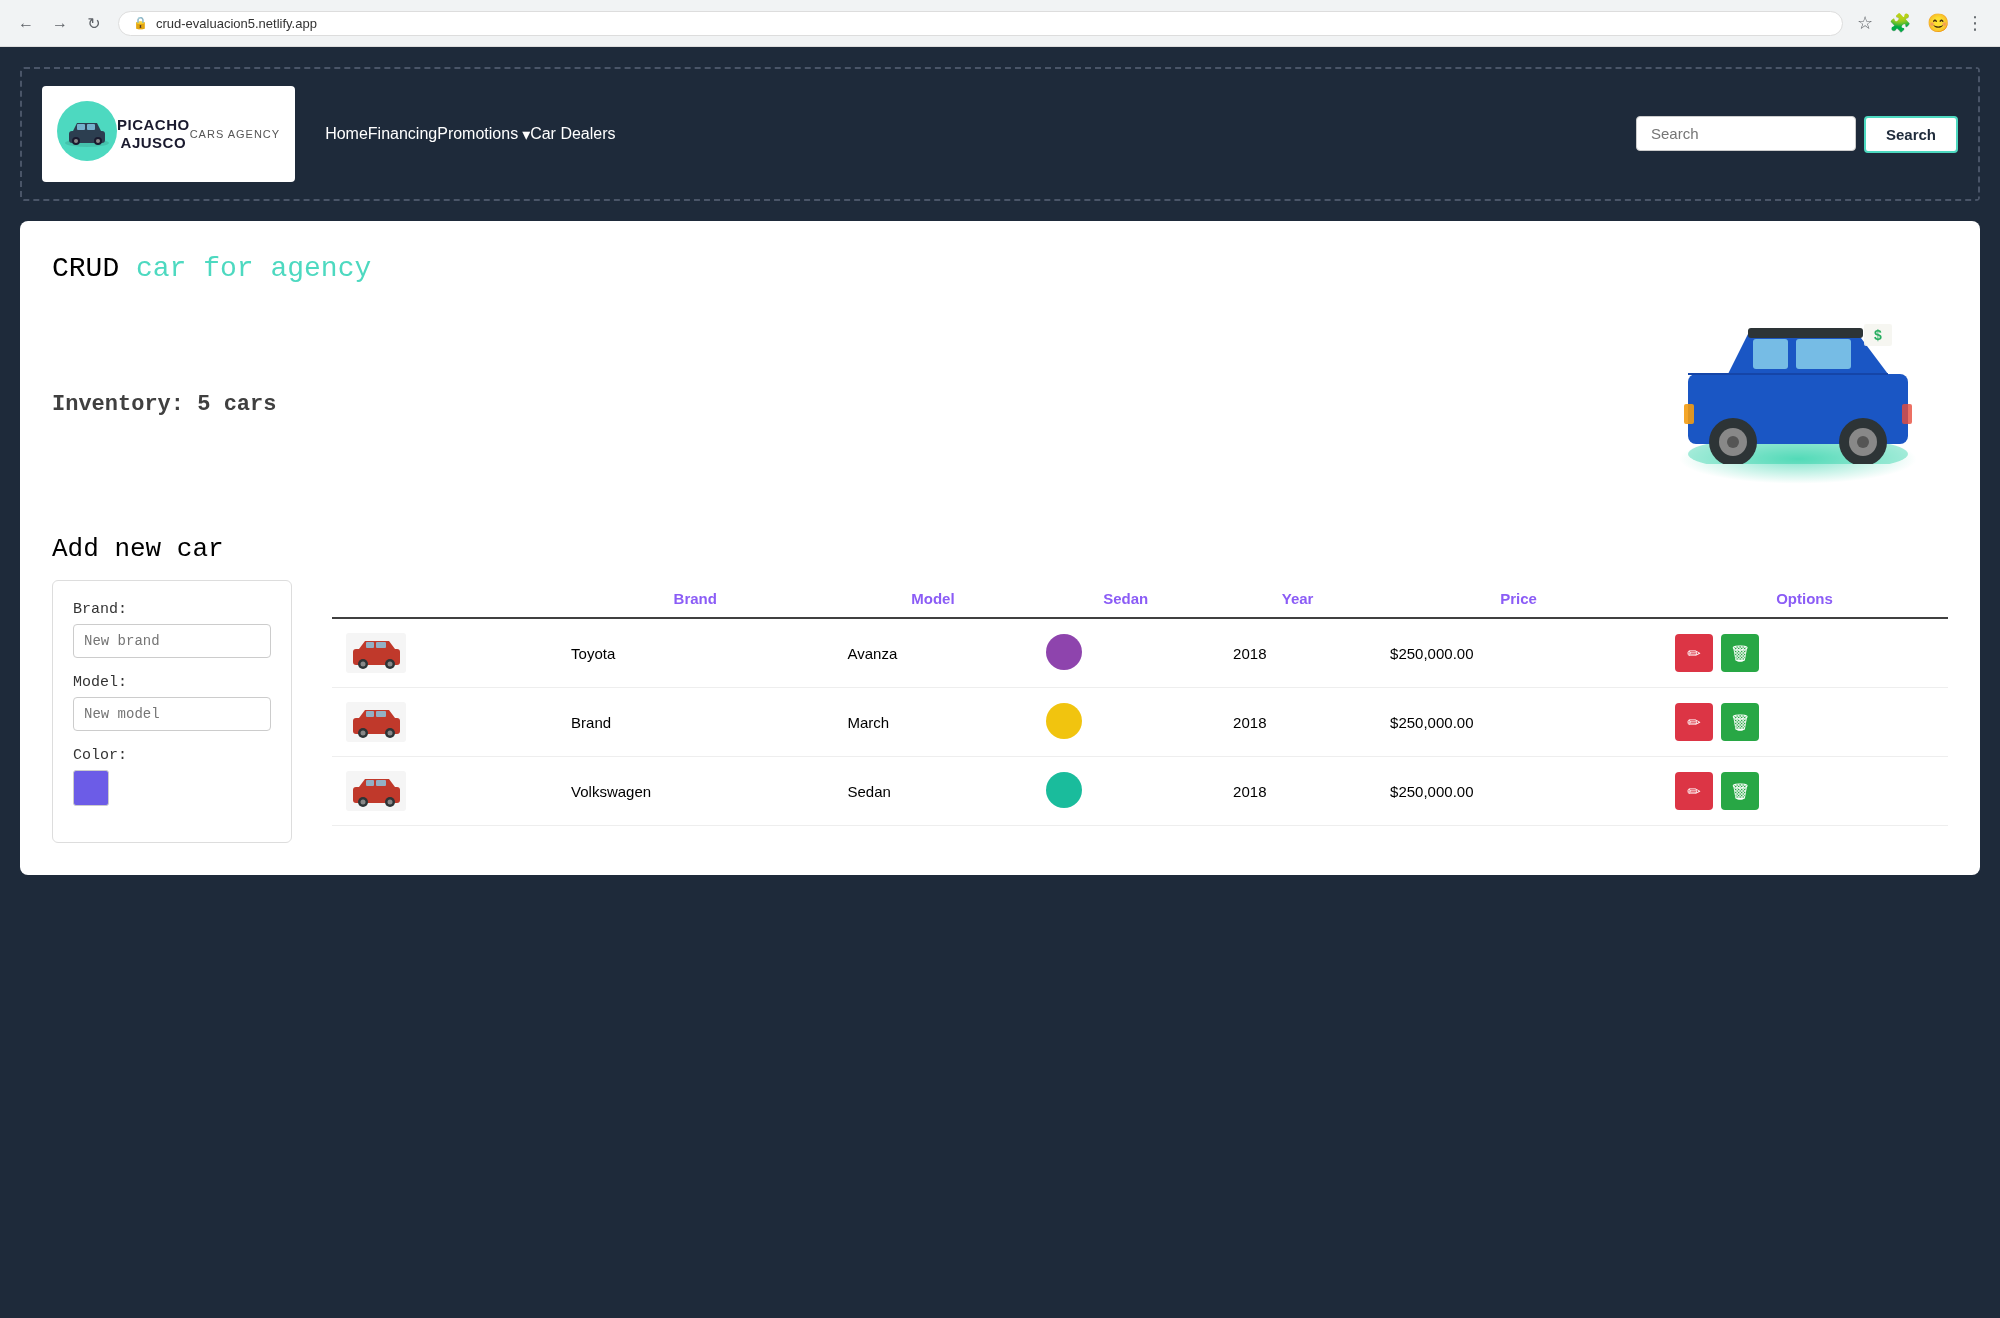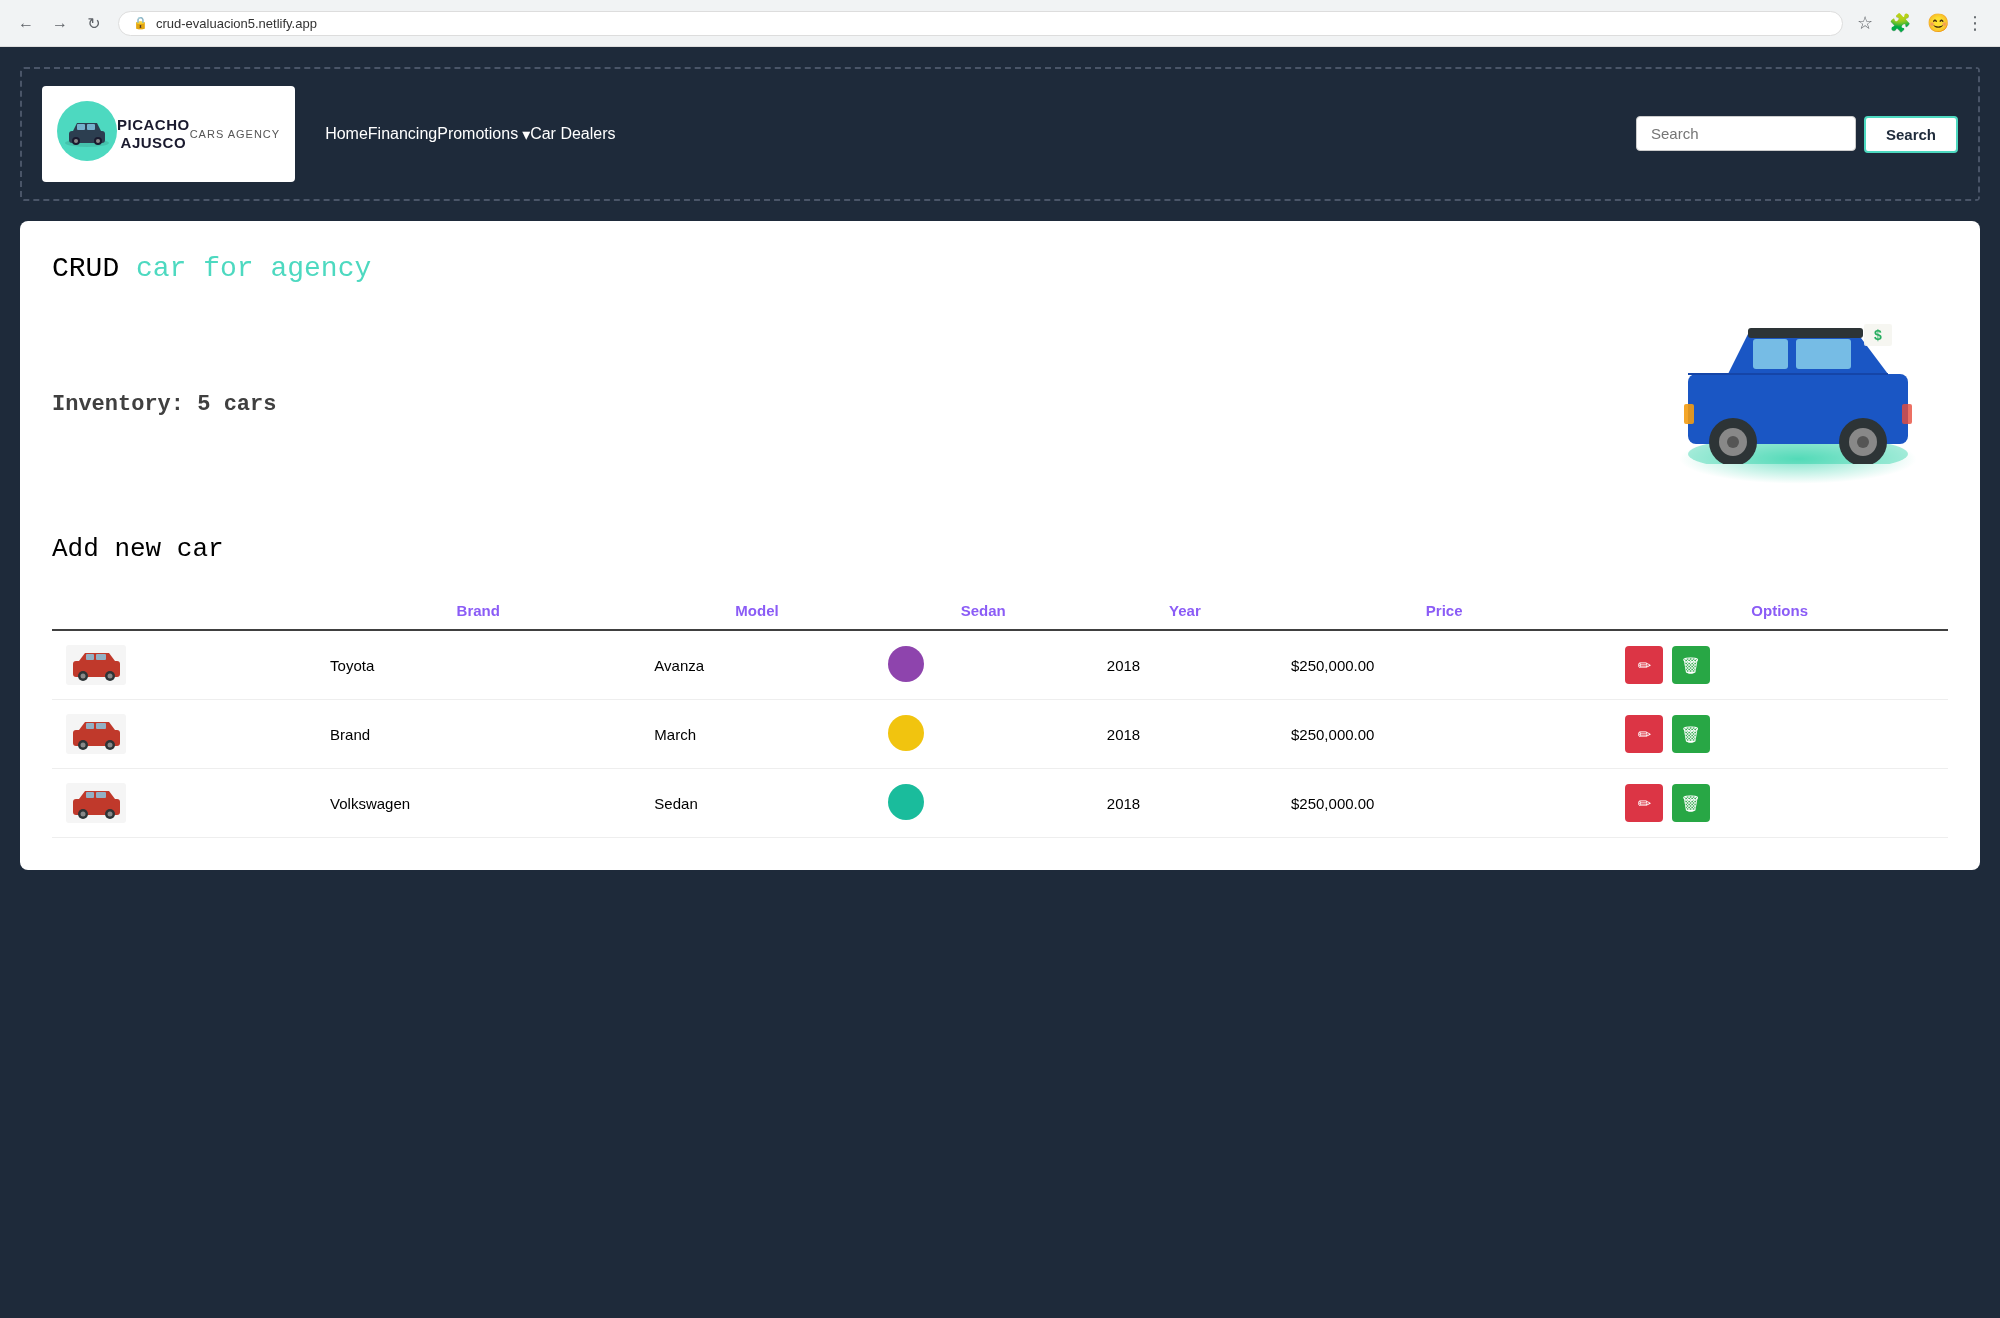--- a/index.html
+++ b/index.html
@@ -213,21 +213,21 @@
       position: absolute;
       top: 0;
       left: 50%;
       transform: translateX(-50%);
     }
 
     
     .add-car-title {
       font-size: 26px;
       font-family: 'Courier New', monospace;
-      margin-bottom: 28px;
+      margin-bottom: 16px;
       font-weight: 400;
     }
 
     .add-car-layout {
       display: flex;
       gap: 40px;
       align-items: flex-start;
     }
 
     
@@ -442,20 +442,34 @@
             <rect x="234" y="90" width="10" height="20" rx="2" fill="#e74c3c" opacity="0.8"></rect>
           </svg>
         </div>
       </div>
     </div>
 
     <h2 class="add-car-title">Add new car</h2>
 
     <div class="add-car-layout">
 
+      <div class="car-form">
+        <div class="form-field">
+          <label class="form-label">Brand:</label>
+          <input class="form-input" type="text" placeholder="New brand" style="">
+        </div>
+        <div class="form-field">
+          <label class="form-label">Model:</label>
+          <input class="form-input" type="text" placeholder="New model" style="">
+        </div>
+        <div class="form-field">
+          <label class="form-label">Color:</label>
+          <div class="color-preview-box"></div>
+        </div>
+      </div>
 
       <div class="car-table-wrapper">
         <table class="car-table">
           <thead>
             <tr>
               <th></th>
               <th>Brand</th>
               <th>Model</th>
               <th>Sedan</th>
               <th>Year</th>

